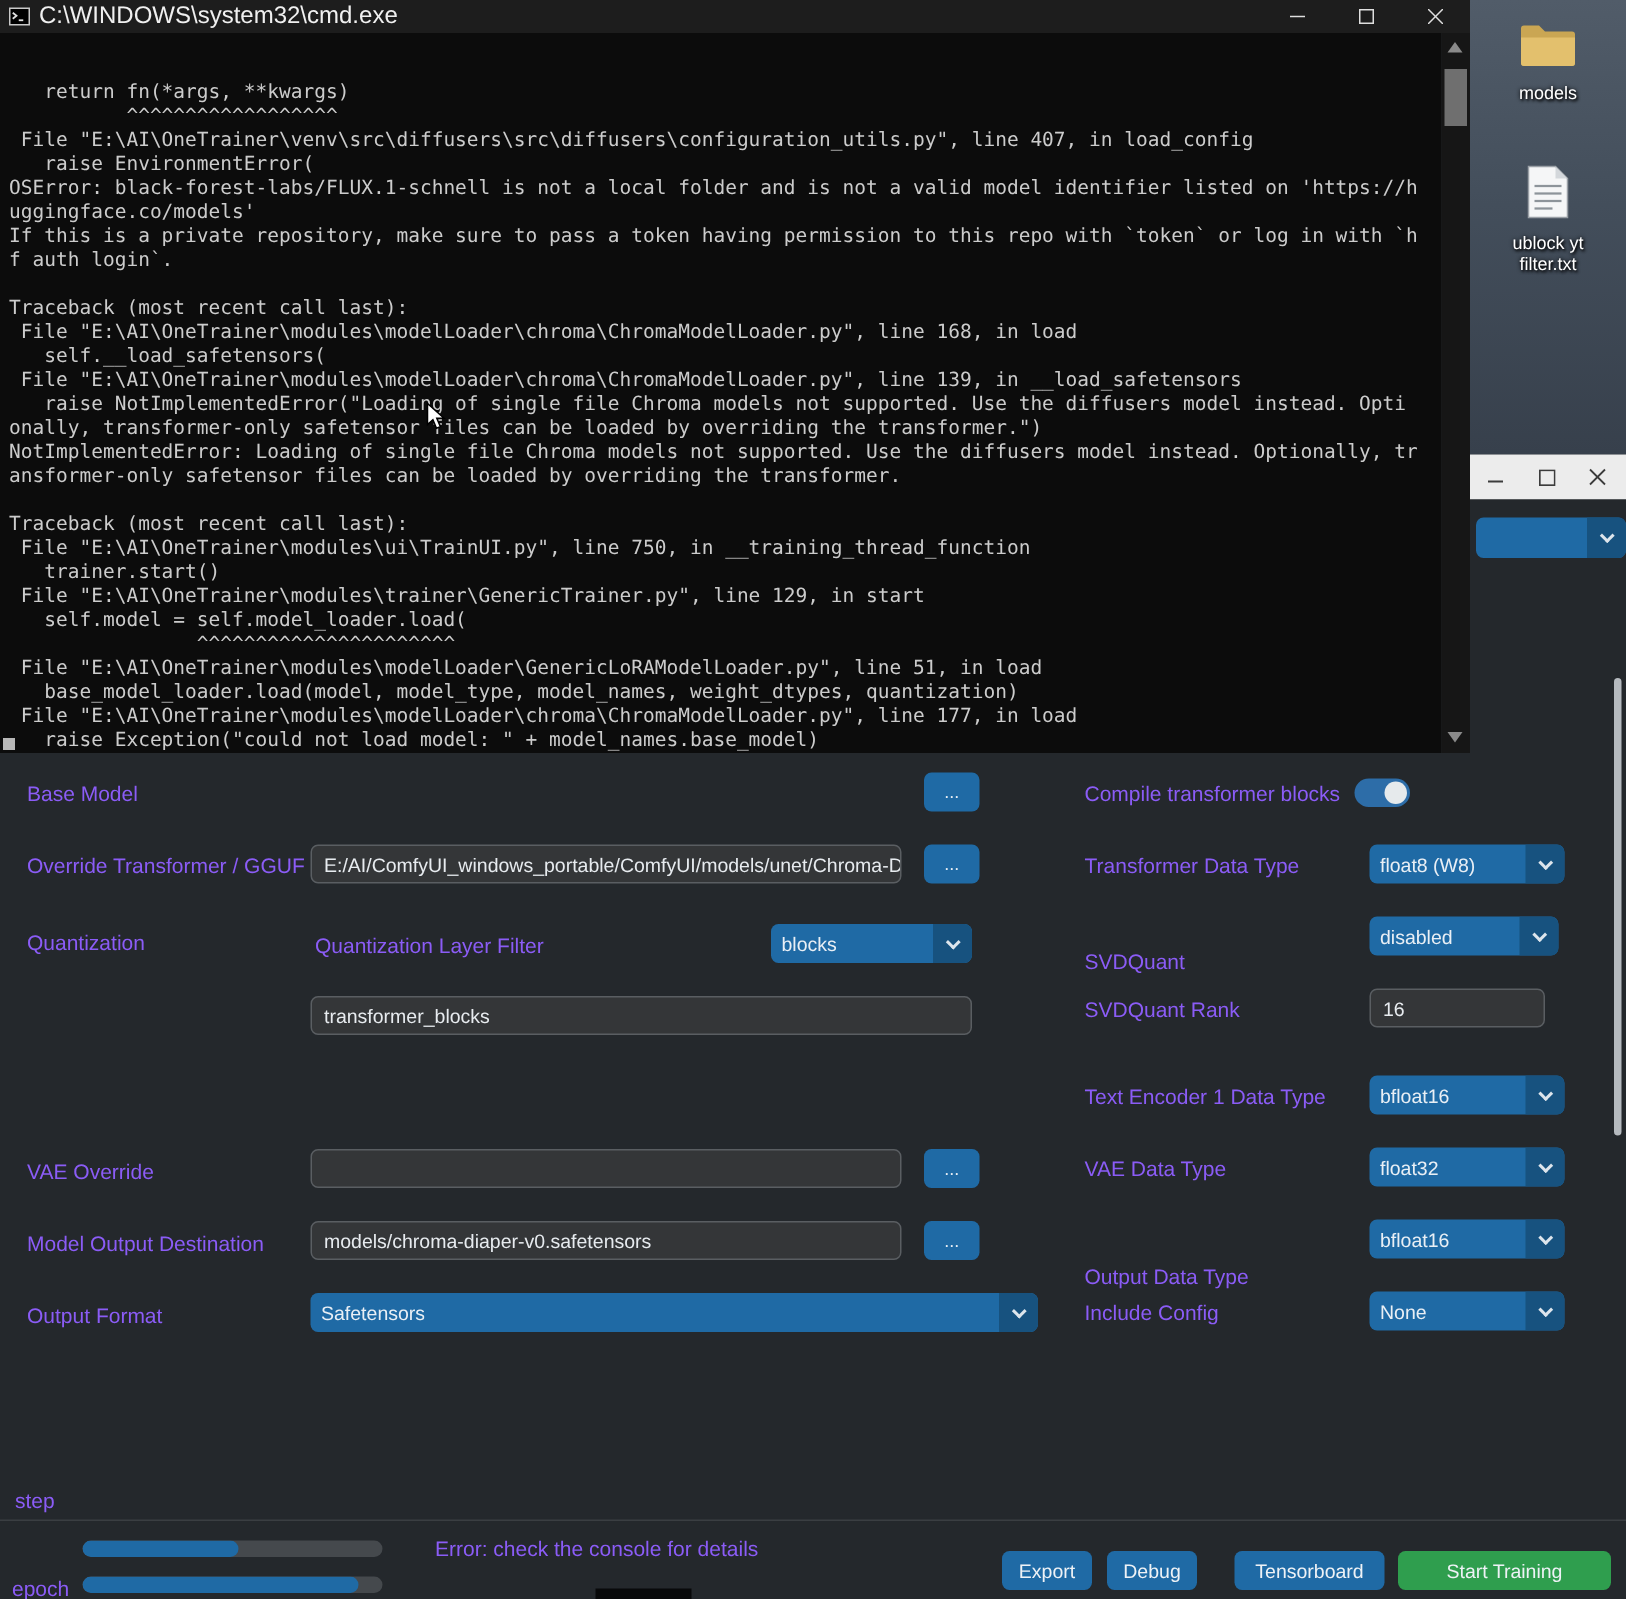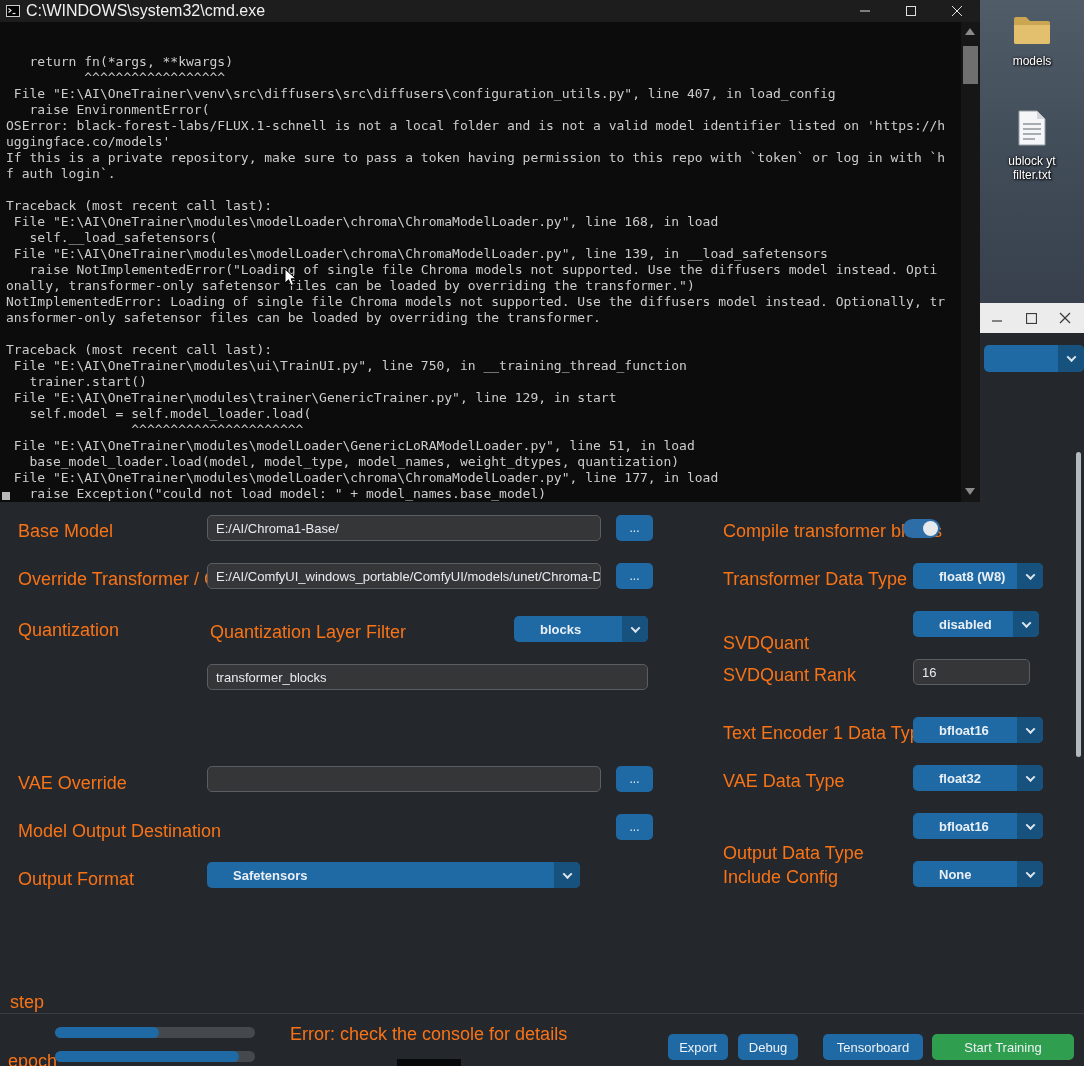--- a/index.html
+++ b/index.html
@@ -18,29 +18,29 @@
   .app-titlebar-frag { position:absolute; left:980px; top:303px; width:104px; height:30px; background:#ececec;
                        display:flex; align-items:center; }
   .frag-btn { width:34px; height:30px; display:flex; align-items:center; justify-content:center; cursor:pointer; }
   .app-strip { position:absolute; left:980px; top:333px; width:104px; height:169px; background:#24282c; }
   .frag-dropdown { position:absolute; left:984px; top:345px; width:100px; height:27px; background:#1f6aa5;
                    border-radius:5px; display:flex; align-items:center; justify-content:flex-end; }
 
   
   .app-main { position:absolute; left:0; top:502px; width:1084px; height:564px; background:#24282c; }
 
-  .lbl { position:absolute; font-size:18px; color:#f97316; white-space:nowrap; }
+  .lbl { position:absolute; font-size:14px; color:#8b5cf6; white-space:nowrap; }
   .entry { position:absolute; height:26px; background:#343638; border:1px solid #5a5e62; border-radius:5px;
            color:#e7ebef; font-size:13px; display:flex; align-items:center; padding:0 8px;
            overflow:hidden; white-space:nowrap; cursor:text; }
   .browse { position:absolute; width:37px; height:26px; background:#1f6aa5; border-radius:5px; color:#e9eff5;
             font-size:12px; display:flex; align-items:center; justify-content:center; cursor:pointer; }
   .dropdown { position:absolute; height:26px; background:#1f6aa5; border-radius:5px; color:#e9eff5; font-size:13px;
               display:flex; align-items:center; justify-content:space-between; cursor:pointer; overflow:hidden; }
-  .dd-val { padding-left:26px; white-space:nowrap; overflow:hidden;font-weight:bold; }
+  .dd-val { padding-left:7px; white-space:nowrap; overflow:hidden; }
   .dd-btn { width:26px; height:26px; background:#17527f; border-radius:0 5px 5px 0; flex:0 0 auto;
             display:flex; align-items:center; justify-content:center; }
   .chev { width:7px; height:7px; border-right:2px solid #dde5ec; border-bottom:2px solid #dde5ec;
           transform:rotate(45deg) translate(-1px,-1px); }
   .toggle { position:absolute; width:37px; height:19px; border-radius:10px; background:#2d6da8; cursor:pointer; }
   .toggle .knob { position:absolute; right:2px; top:2px; width:15px; height:15px; border-radius:50%; background:#e6eaec; }
 
   
   .sep { position:absolute; left:0; top:1013px; width:1084px; height:1px; background:#3a3e42; }
   .progress { position:absolute; height:11px; border-radius:6px; background:#45494d; overflow:hidden; }
@@ -123,21 +123,20 @@
   <div class="app-strip"></div>
   <div class="frag-dropdown">
     <span class="dd-btn" style="height:27px;">
         <i class="chev"></i>
       </span>
   </div>
 
   <div class="app-main"></div>
 
   <div class="lbl" style="left:18px;top:521px;">Base Model</div>
-  <div class="entry" style="left:207px;top:515px;width:394px;">E:/AI/Chroma1-Base/</div>
   <div class="browse" style="left:616px;top:515px;">...</div>
 
   <div class="lbl" style="left:18px;top:569px;">Override Transformer / GGUF</div>
   <div class="entry" style="left:207px;top:563px;width:394px;">E:/AI/ComfyUI_windows_portable/ComfyUI/models/unet/Chroma-DC</div>
   <div class="browse" style="left:616px;top:563px;">...</div>
 
   <div class="lbl" style="left:18px;top:620px;">Quantization</div>
   <div class="lbl" style="left:210px;top:622px;">Quantization Layer Filter</div>
   <div class="dropdown" style="left:514px;top:616px;width:134px;">
     <span class="dd-val">blocks</span>
@@ -145,24 +144,25 @@
         <i class="chev"></i>
       </span>
   </div>
   <div class="entry" style="left:207px;top:664px;width:441px;">transformer_blocks</div>
 
   <div class="lbl" style="left:18px;top:773px;">VAE Override</div>
   <div class="entry" style="left:207px;top:766px;width:394px;"></div>
   <div class="browse" style="left:616px;top:766px;">...</div>
 
   <div class="lbl" style="left:18px;top:821px;">Model Output Destination</div>
+  <div class="entry" style="left:207px;top:814px;width:394px;">models/chroma-diaper-v0.safetensors</div>
   <div class="browse" style="left:616px;top:814px;">...</div>
 
   <div class="lbl" style="left:18px;top:869px;">Output Format</div>
-  <div class="dropdown" style="left:207px;top:862px;width:373px;">
+  <div class="dropdown" style="left:207px;top:862px;width:485px;">
     <span class="dd-val">Safetensors</span>
     <span class="dd-btn">
         <i class="chev"></i>
       </span>
   </div>
 
   <div class="lbl" style="left:723px;top:521px;">Compile transformer blocks</div>
   <div class="toggle" style="left:903px;top:519px;">
     <div class="knob"></div>
   </div>

